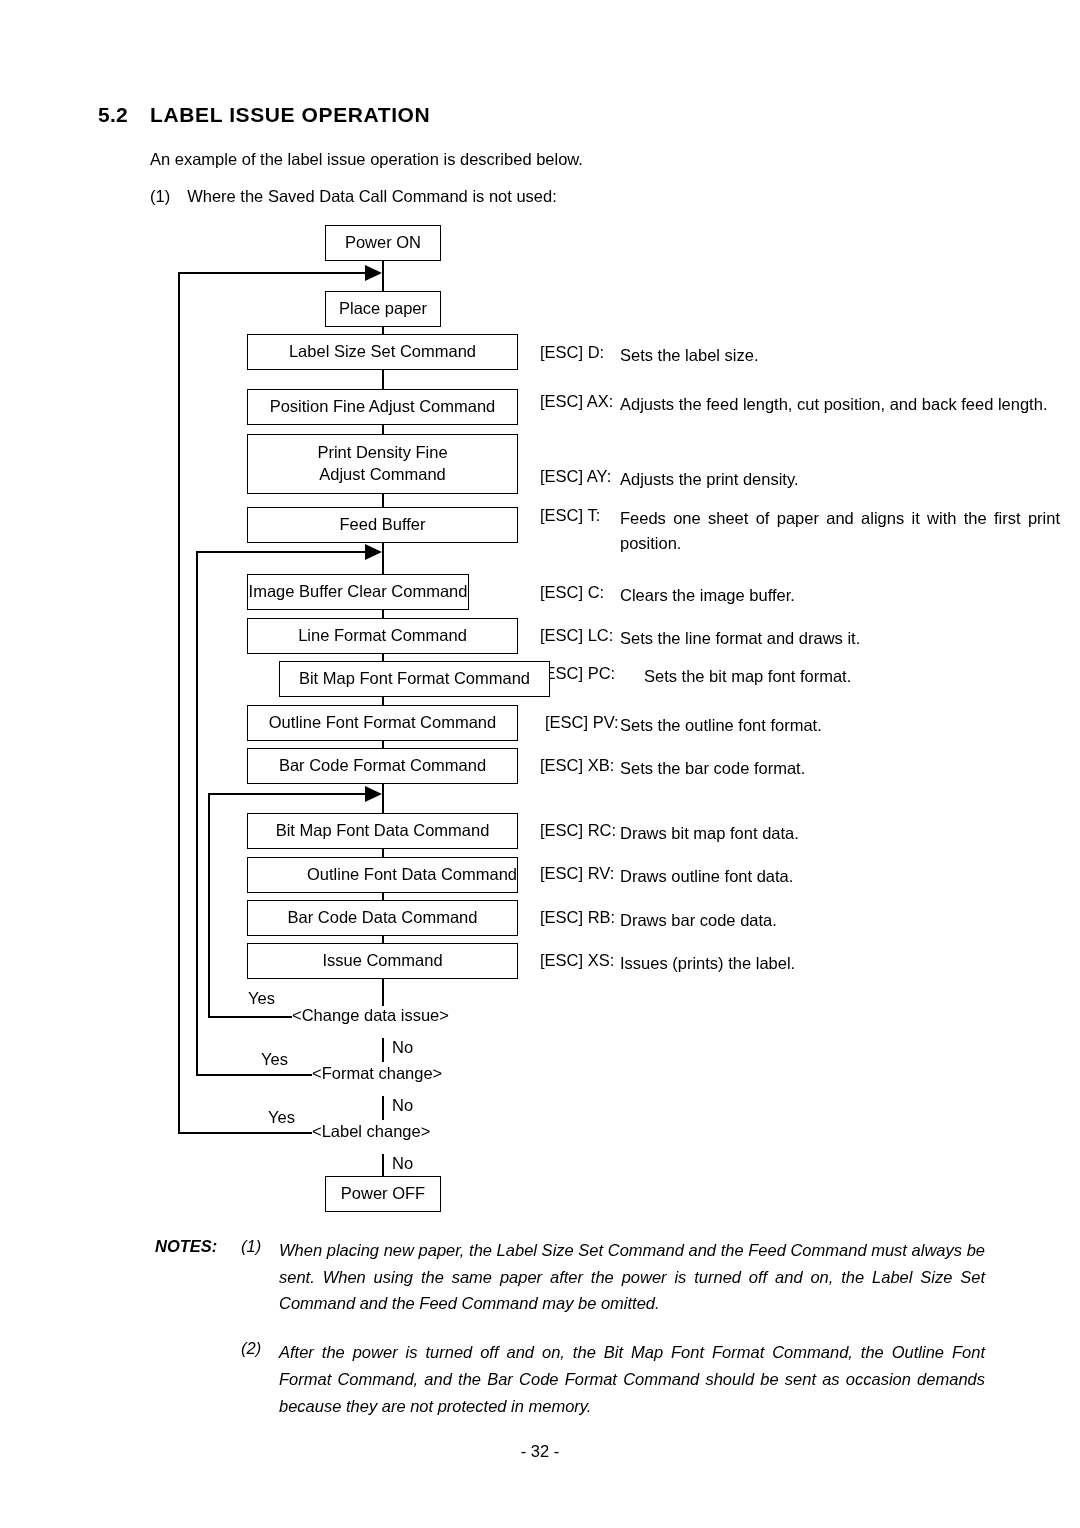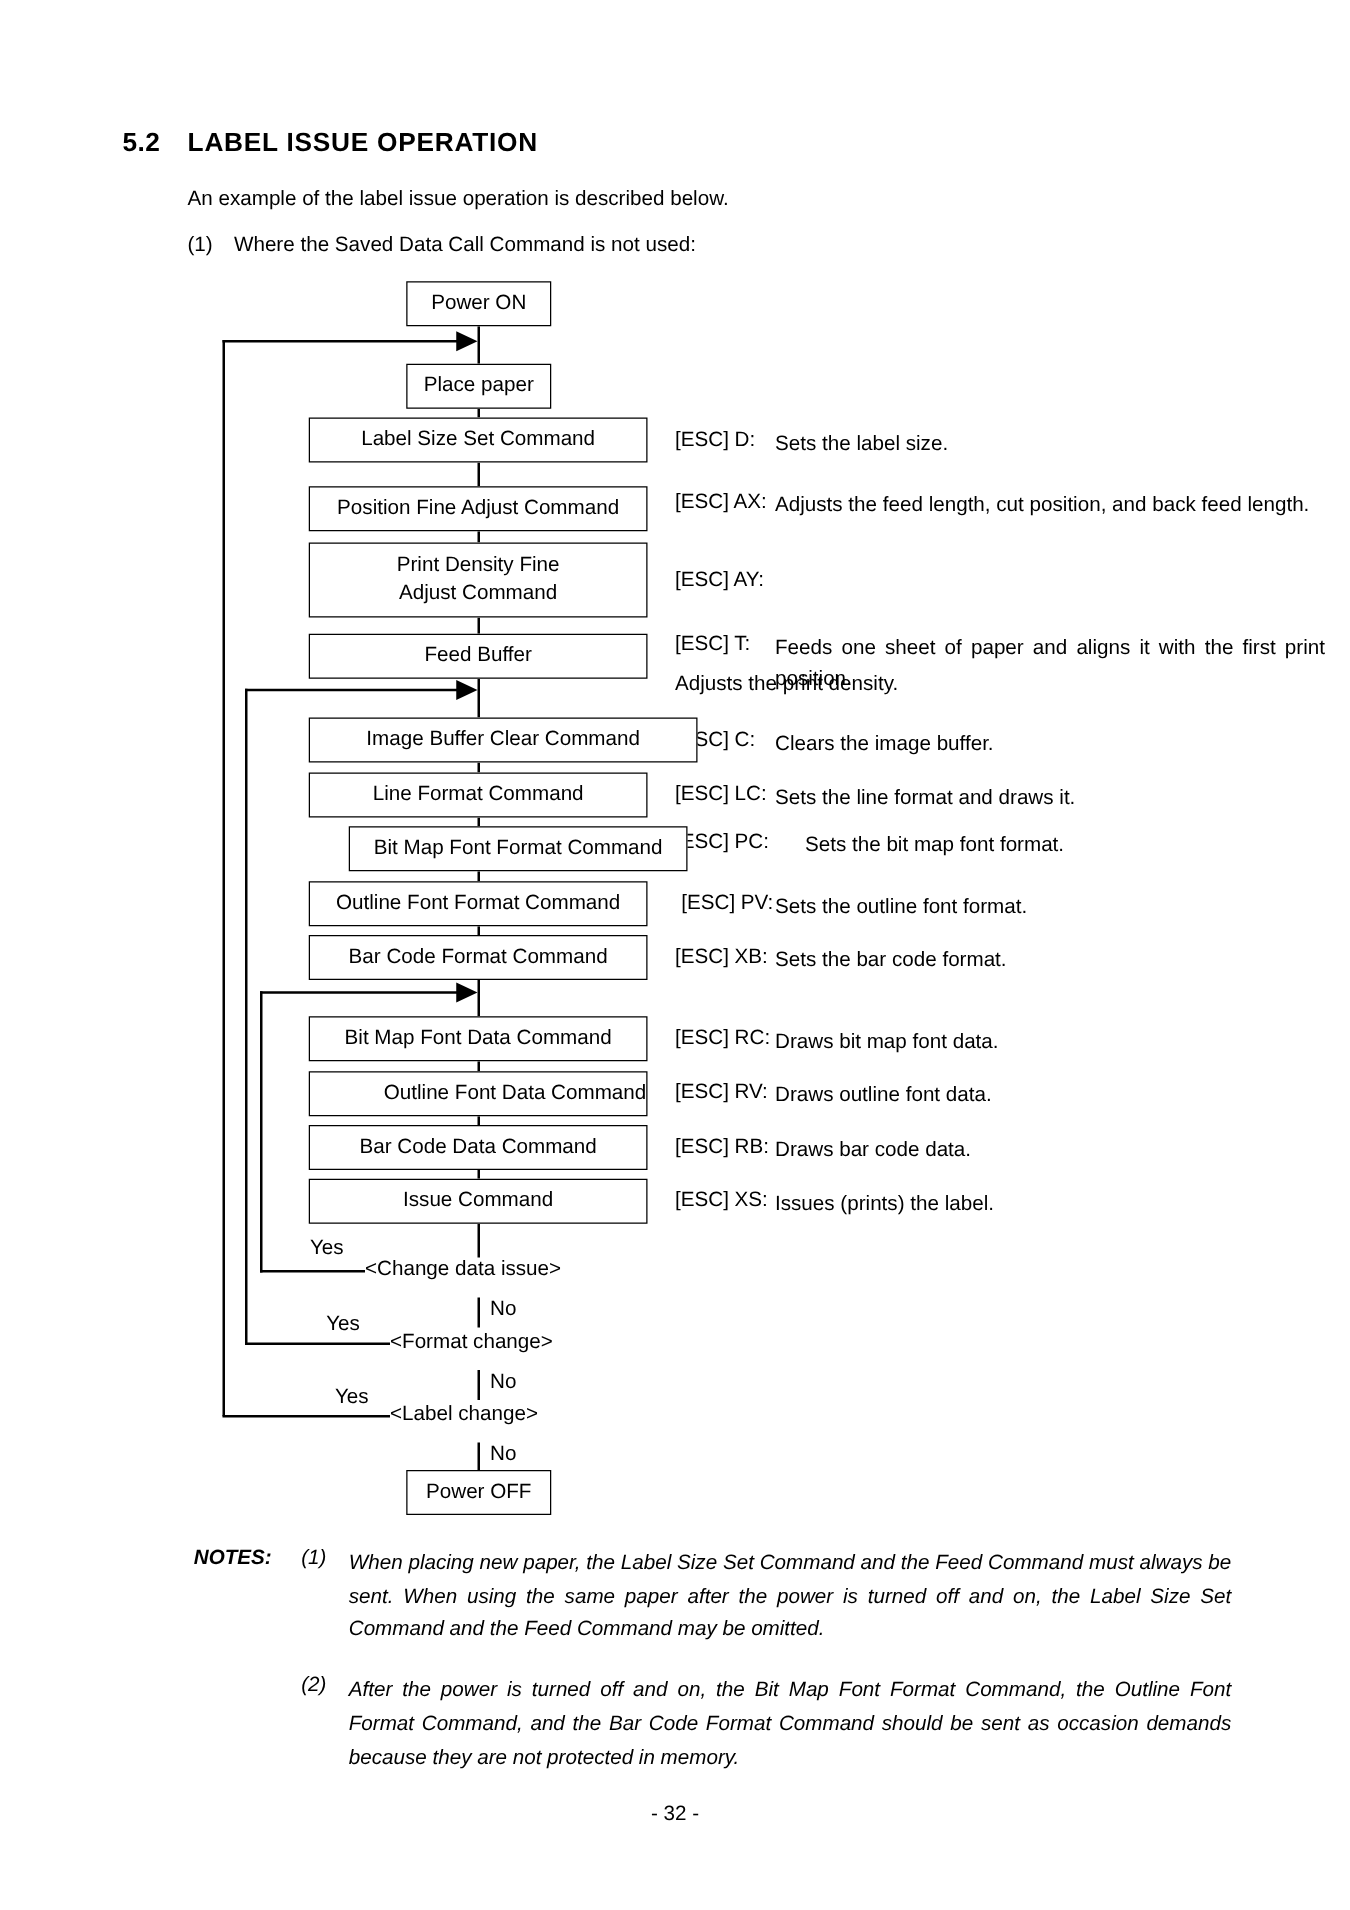--- a/index.html
+++ b/index.html
@@ -219,21 +219,21 @@
 
   <div class="fc-box" style="left:247px; top:434px; width:271px; height:60px;">
     <span>Print Density Fine</span>
     <span>Adjust Command</span>
   </div>
 
   <div class="fc-box" style="left:247px; top:507px; width:271px; height:36px;">
     <span>Feed Buffer</span>
   </div>
 
-  <div class="fc-box" style="left:247px; top:574px; width:311px; height:36px;">
+  <div class="fc-box" style="left:247px; top:574px; width:222px; height:36px;">
     <span>Image Buffer Clear Command</span>
   </div>
 
   <div class="fc-box" style="left:247px; top:618px; width:271px; height:36px;">
     <span>Line Format Command</span>
   </div>
 
   <div class="fc-box" style="left:247px; top:661px; width:271px; height:36px;margin-left:32px;">
     <span>Bit Map Font Format Command</span>
   </div>
@@ -316,21 +316,21 @@
 <div class="cmd-row" style="top:343px;">
   <span class="cmd-code">[ESC] D:</span>
   <span class="cmd-desc">Sets the label size.</span>
 </div>
 
 <div class="cmd-row" style="top:392px;">
   <span class="cmd-code">[ESC] AX:</span>
   <span class="cmd-desc" style="width:430px;">Adjusts the feed length, cut position, and back feed length.</span>
 </div>
 
-<div class="cmd-row" style="top:455px;flex-direction:column;">
+<div class="cmd-row" style="top:467px;">
   <span class="cmd-code">[ESC] AY:</span>
   <span class="cmd-desc">Adjusts the print density.</span>
 </div>
 
 <div class="cmd-row" style="top:506px;">
   <span class="cmd-code">[ESC] T:</span>
   <span class="cmd-desc justified">Feeds one sheet of paper and aligns it with the first print position.</span>
 </div>
 
 <div class="cmd-row" style="top:583px;">

